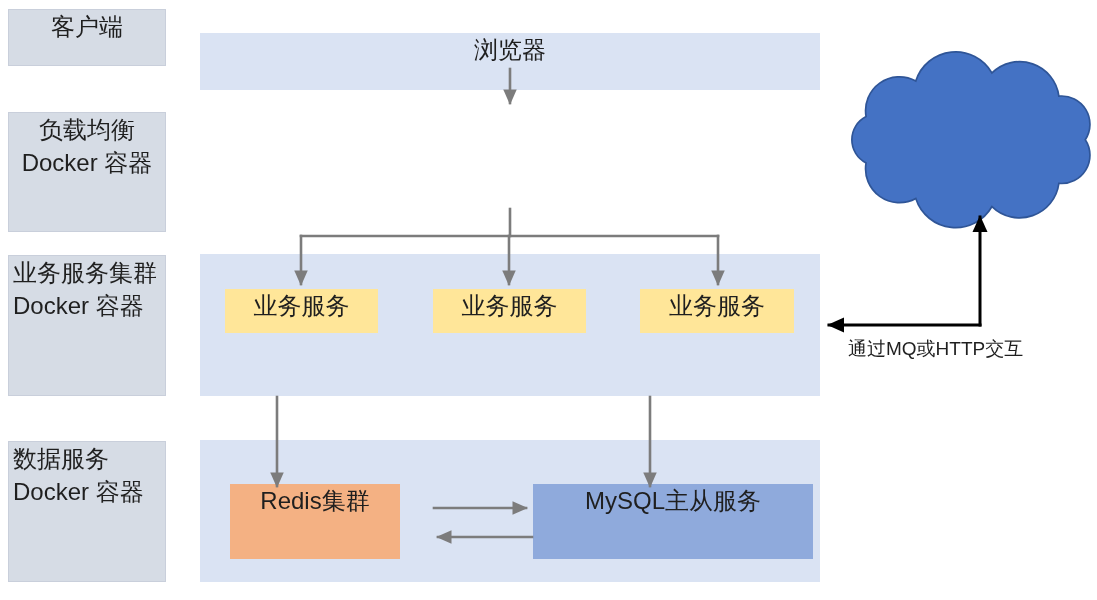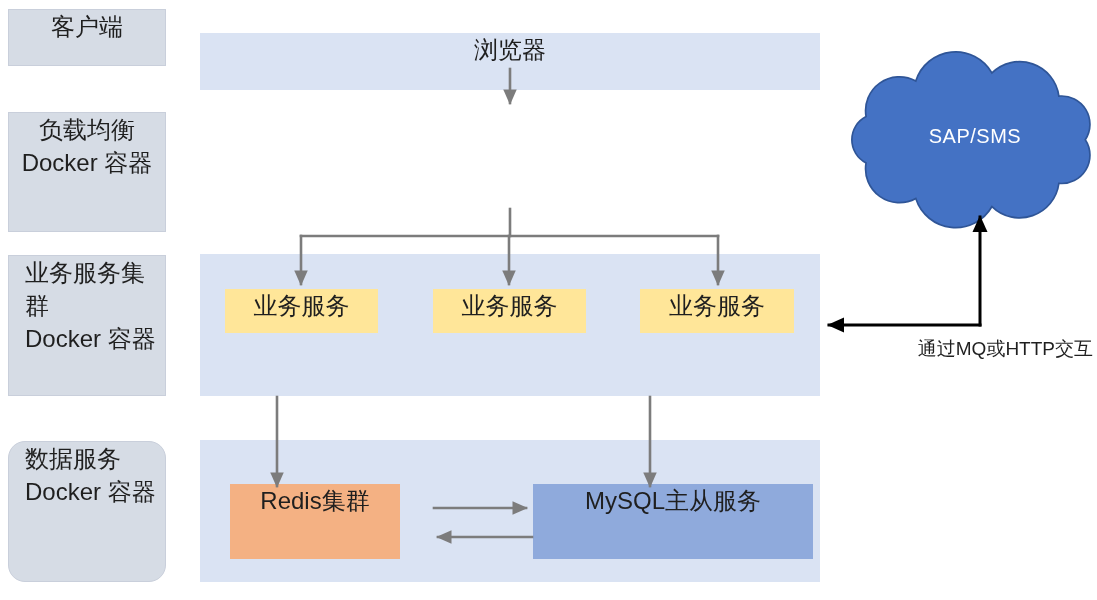--- a/index.html
+++ b/index.html
@@ -18,30 +18,30 @@
   html,body{margin:0;padding:0;background:#ffffff;}
   .canvas{
     position:relative;width:1097px;height:600px;background:#ffffff;overflow:hidden;
     font-family:"Liberation Sans","DejaVu Sans",sans-serif;color:var(--text);
   }
   .box{
     position:absolute;display:flex;flex-direction:column;align-items:center;justify-content:flex-start;
     font-size:24px;line-height:1.38;box-sizing:border-box;z-index:2;text-align:center;
   }
   .row-label{left:8px;width:158px;background:var(--row-label-bg);border:1px solid #c9cfdb;}
-  .row-label.align-left{align-items:flex-start;text-align:left;padding-left:16px;}
+  .row-label.align-left{align-items:flex-start;text-align:left;padding-left:4px;}
   .container-band{left:200px;width:620px;background:var(--container-bg);z-index:1;}
   .service-box{background:var(--service-bg);width:153px;height:44px;top:289px;}
   .redis-box{background:var(--redis-bg);left:230px;top:484px;width:170px;height:75px;}
   .mysql-box{background:var(--mysql-bg);left:533px;top:484px;width:280px;height:75px;}
   .cloud-label{
     position:absolute;left:880px;top:125px;width:190px;z-index:4;text-align:center;
     color:var(--cloud-text);font-size:20px;letter-spacing:0.5px;
   }
-  .mq-label{position:absolute;left:848px;top:336px;width:245px;z-index:2;text-align:right;font-size:19px;}
+  .mq-label{position:absolute;left:848px;top:336px;width:245px;z-index:2;text-align:left;font-size:19px;}
   svg.connectors{position:absolute;left:0;top:0;z-index:3;pointer-events:none;}
   .arrow{stroke:var(--arrow-gray);stroke-width:2.6;fill:none;stroke-linecap:square;}
   .arrow-black{stroke:var(--arrow-black);stroke-width:3;fill:none;stroke-linecap:square;}
   .mk-gray{fill:var(--arrow-gray);}
   .mk-black{fill:var(--arrow-black);}
   .cloud-shape{fill:var(--cloud-fill);stroke:var(--cloud-stroke);stroke-width:1.5;}
 </style>
 </head>
 <body>
 
@@ -51,21 +51,21 @@
     <div>客户端</div>
   </div>
   <div class="box row-label" style="top:112px;height:120px;">
     <div>负载均衡</div>
     <div>Docker 容器</div>
   </div>
   <div class="box row-label align-left" style="top:255px;height:141px;">
     <div>业务服务集群</div>
     <div>Docker 容器</div>
   </div>
-  <div class="box row-label align-left" style="top:441px;height:141px;border-radius:17px;">
+  <div class="box row-label align-left" style="top:441px;height:141px;">
     <div>数据服务</div>
     <div>Docker 容器</div>
   </div>
 
   <div class="box container-band" style="top:9px;height:57px;margin-top:24px;">
     <div>浏览器</div>
   </div>
   <div class="box container-band" style="top:254px;height:142px;"></div>
   <div class="box container-band" style="top:440px;height:142px;"></div>
 
@@ -79,21 +79,20 @@
     <div>业务服务</div>
   </div>
 
   <div class="box redis-box">
     <div>Redis集群</div>
   </div>
   <div class="box mysql-box">
     <div>MySQL主从服务</div>
   </div>
 
-  <div class="cloud-label">SAP/SMS</div>
   <div class="mq-label">通过MQ或HTTP交互</div>
 
   <svg class="connectors" width="1097" height="600" viewBox="0 0 1097 600">
     <defs>
       <marker id="ah-gray" viewBox="0 0 6 6" markerWidth="6" markerHeight="6" refX="5.2" refY="3" orient="auto" markerUnits="strokeWidth">
         <path class="mk-gray" d="M0,0.4 L5.9,3 L0,5.6 Z"></path>
       </marker>
       <marker id="ah-black" viewBox="0 0 6 6" markerWidth="6" markerHeight="6" refX="5.0" refY="3" orient="auto" markerUnits="strokeWidth">
         <path class="mk-black" d="M0,0.5 L5.6,3 L0,5.5 Z"></path>
       </marker>

